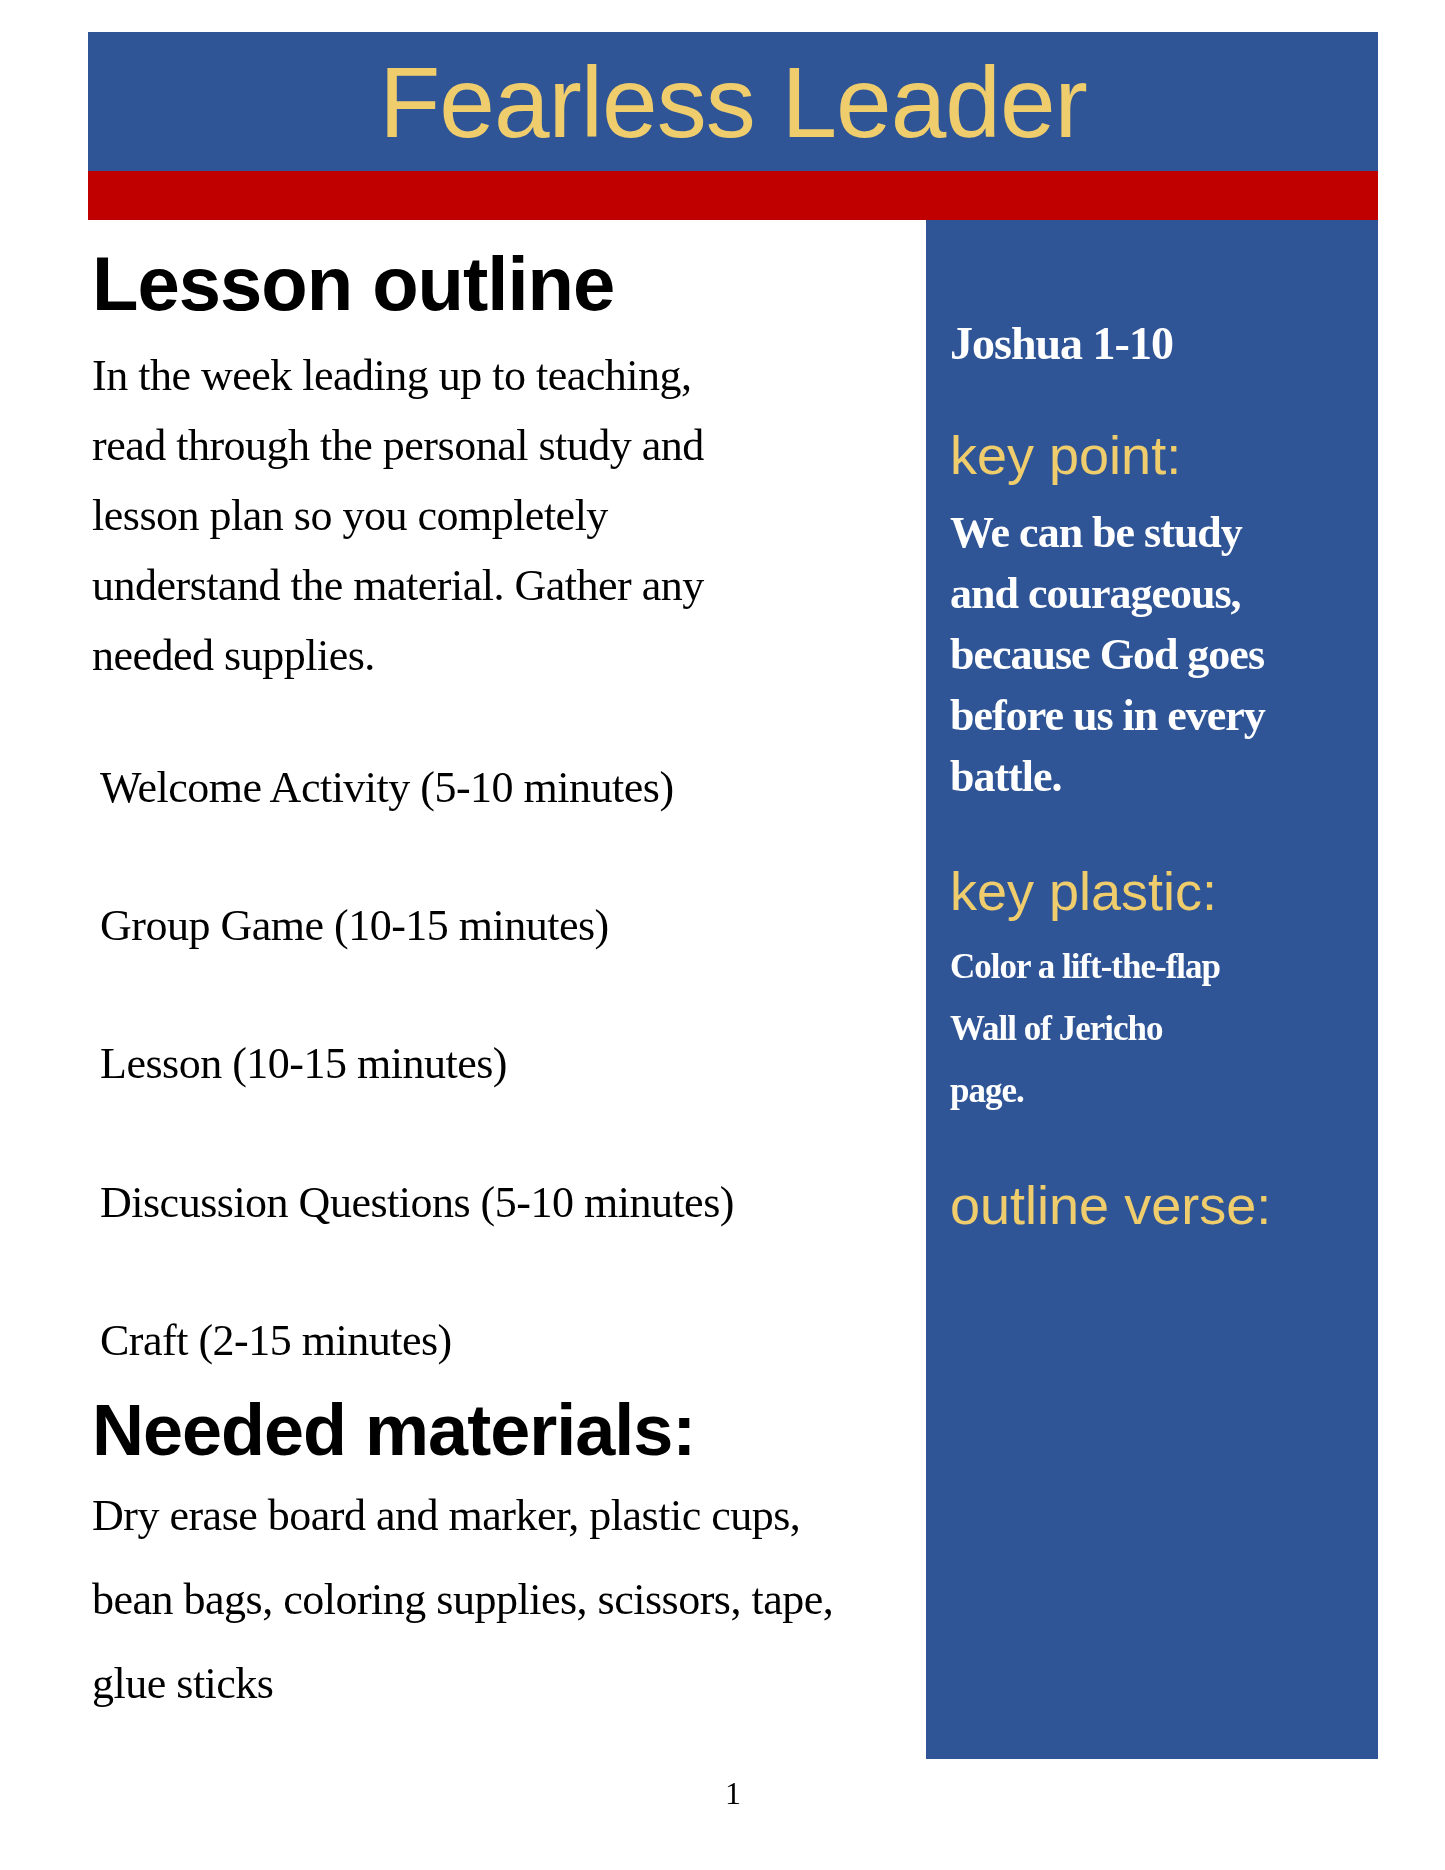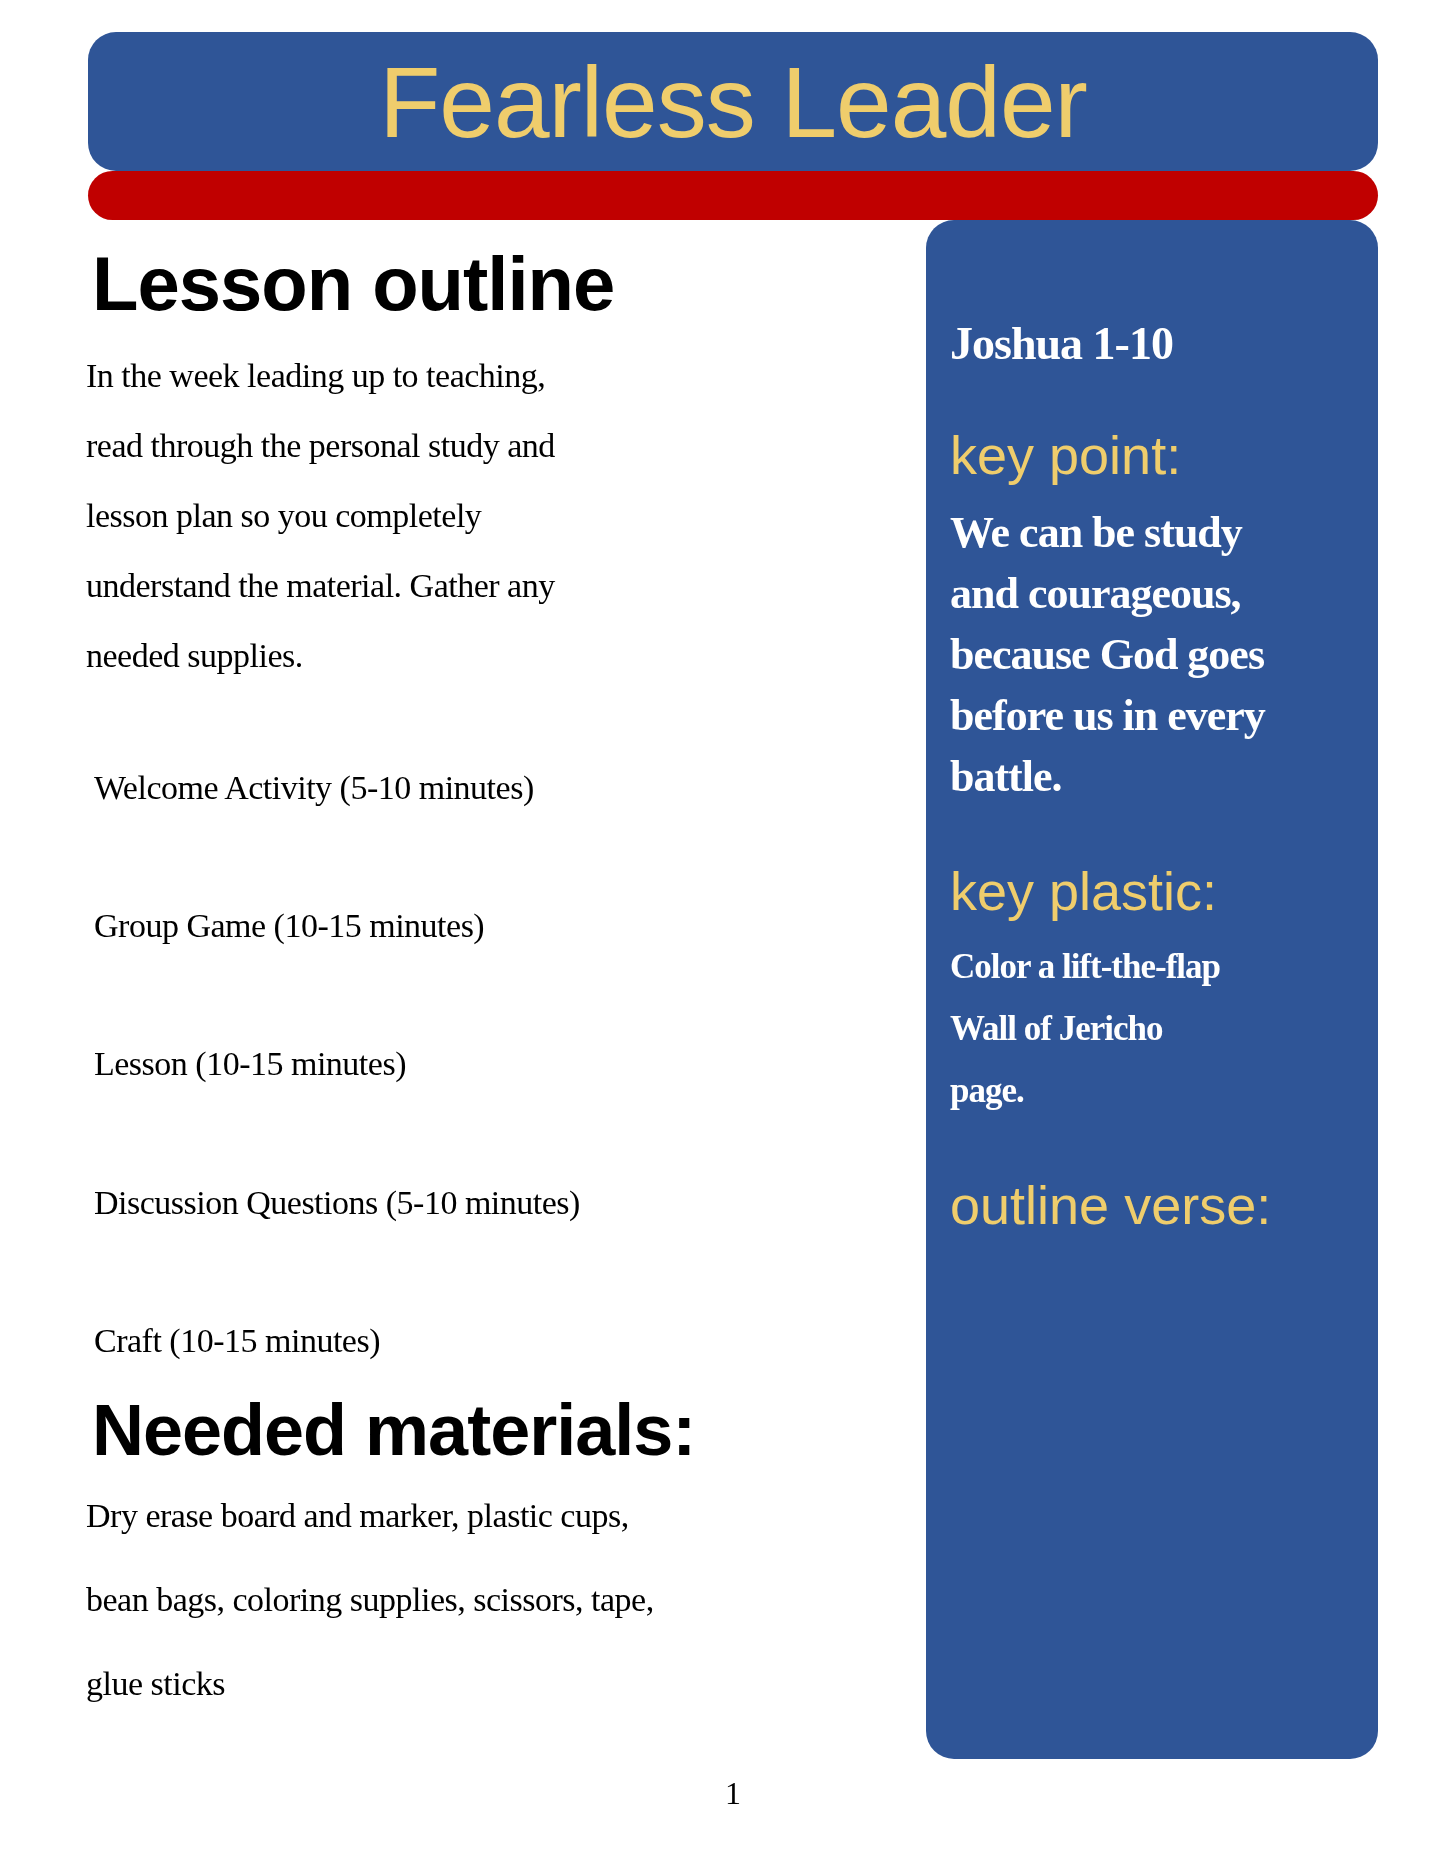--- a/index.html
+++ b/index.html
@@ -2,21 +2,21 @@
 <html style="--blue: #2f5597; --red: #c00000; --gold: #efcd6c; --white: #ffffff; --black: #000000;"><head>
 <meta charset="utf-8">
 <style>
   :root{
     --blue:#2f5597;
     --red:#c00000;
     --gold:#efcd6c;
     --white:#ffffff;
     --black:#000000;
   }
-  *{margin:0;padding:0;box-sizing:border-box;border-radius:28px;}
+  *{margin:0;padding:0;box-sizing:border-box;}
   html,body{background:#ffffff;}
   body{
     width:1445px;height:1870px;
     position:relative;overflow:hidden;
     font-family:"Liberation Serif",serif;
     color:var(--black);
   }
   
   .banner{
     position:absolute;left:88px;top:32px;width:1290px;height:139px;
@@ -34,22 +34,22 @@
   }
   
   .main-heading{
     position:absolute;left:92px;
     font-family:"Liberation Sans",sans-serif;
     color:var(--black);white-space:pre;letter-spacing:-1px;
   }
   .lesson-heading{top:246px;font-size:76px;line-height:1;}
   .materials-heading{top:1394px;font-size:72px;line-height:1;}
   .serif-block{
-    position:absolute;left:86px;
-    font-size:34px;letter-spacing:-0.5px;white-space:pre;
+    position:absolute;left:92px;
+    font-size:44px;letter-spacing:-0.5px;white-space:pre;
     color:var(--black);
   }
   .intro{top:341px;line-height:70px;}
   .activity{line-height:50px;margin-left:8px;}
   .activity-0{top:763px;}
   .activity-1{top:901px;}
   .activity-2{top:1039px;}
   .activity-3{top:1178px;}
   .activity-4{top:1316px;}
   .materials{top:1474px;line-height:84px;}
@@ -92,21 +92,21 @@
 <p class="serif-block intro">In the week leading up to teaching,
 read through the personal study and
 lesson plan so you completely
 understand the material. Gather any
 needed supplies.</p>
 
 <div class="serif-block activity activity-0">Welcome Activity (5-10 minutes)</div>
 <div class="serif-block activity activity-1">Group Game (10-15 minutes)</div>
 <div class="serif-block activity activity-2">Lesson (10-15 minutes)</div>
 <div class="serif-block activity activity-3">Discussion Questions (5-10 minutes)</div>
-<div class="serif-block activity activity-4">Craft (10-15 minutes)</div>
+<div class="serif-block activity activity-4">Craft (2-15 minutes)</div>
 
 <h2 class="main-heading materials-heading">Needed materials:</h2>
 
 <p class="serif-block materials">Dry erase board and marker, plastic cups,
 bean bags, coloring supplies, scissors, tape,
 glue sticks</p>
 
 <div class="page-number">1</div>
 
 <aside class="sidebar">

